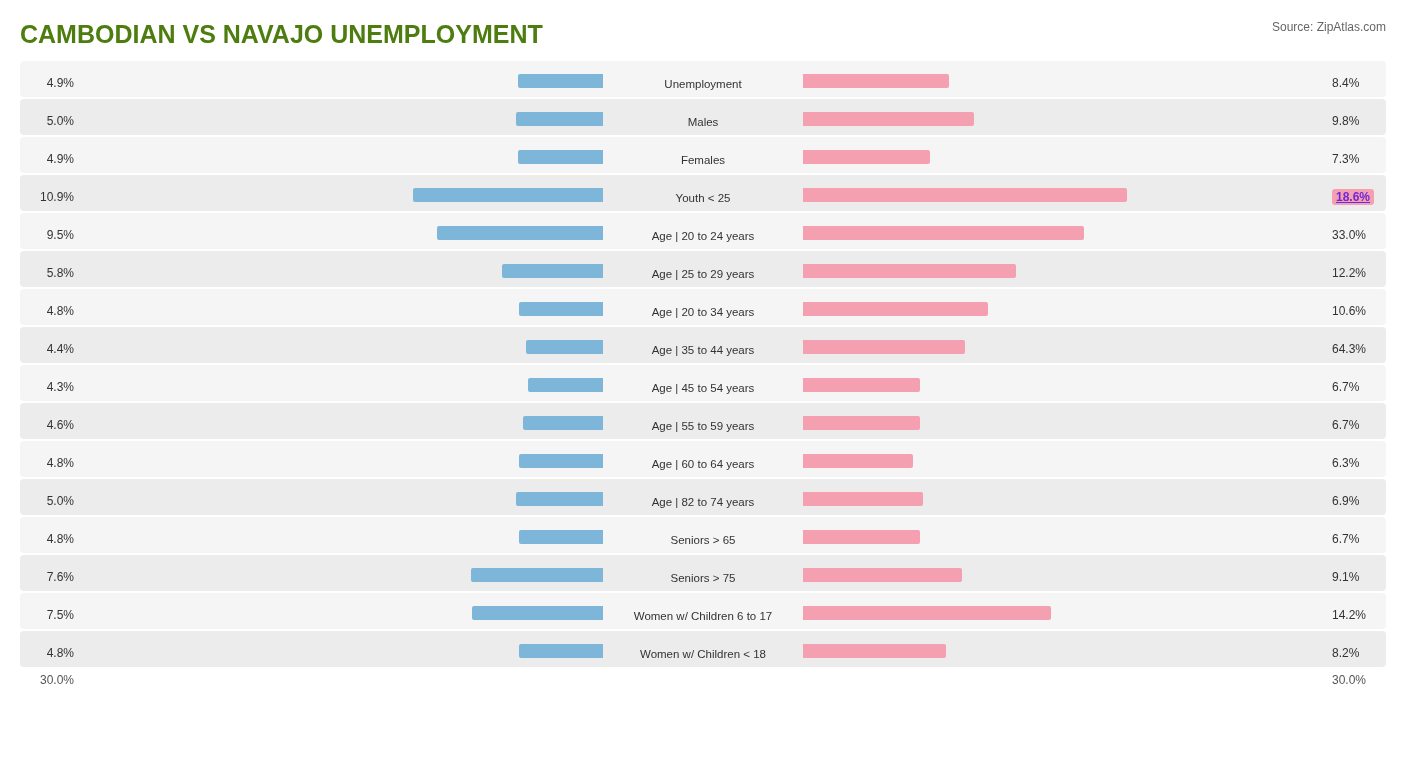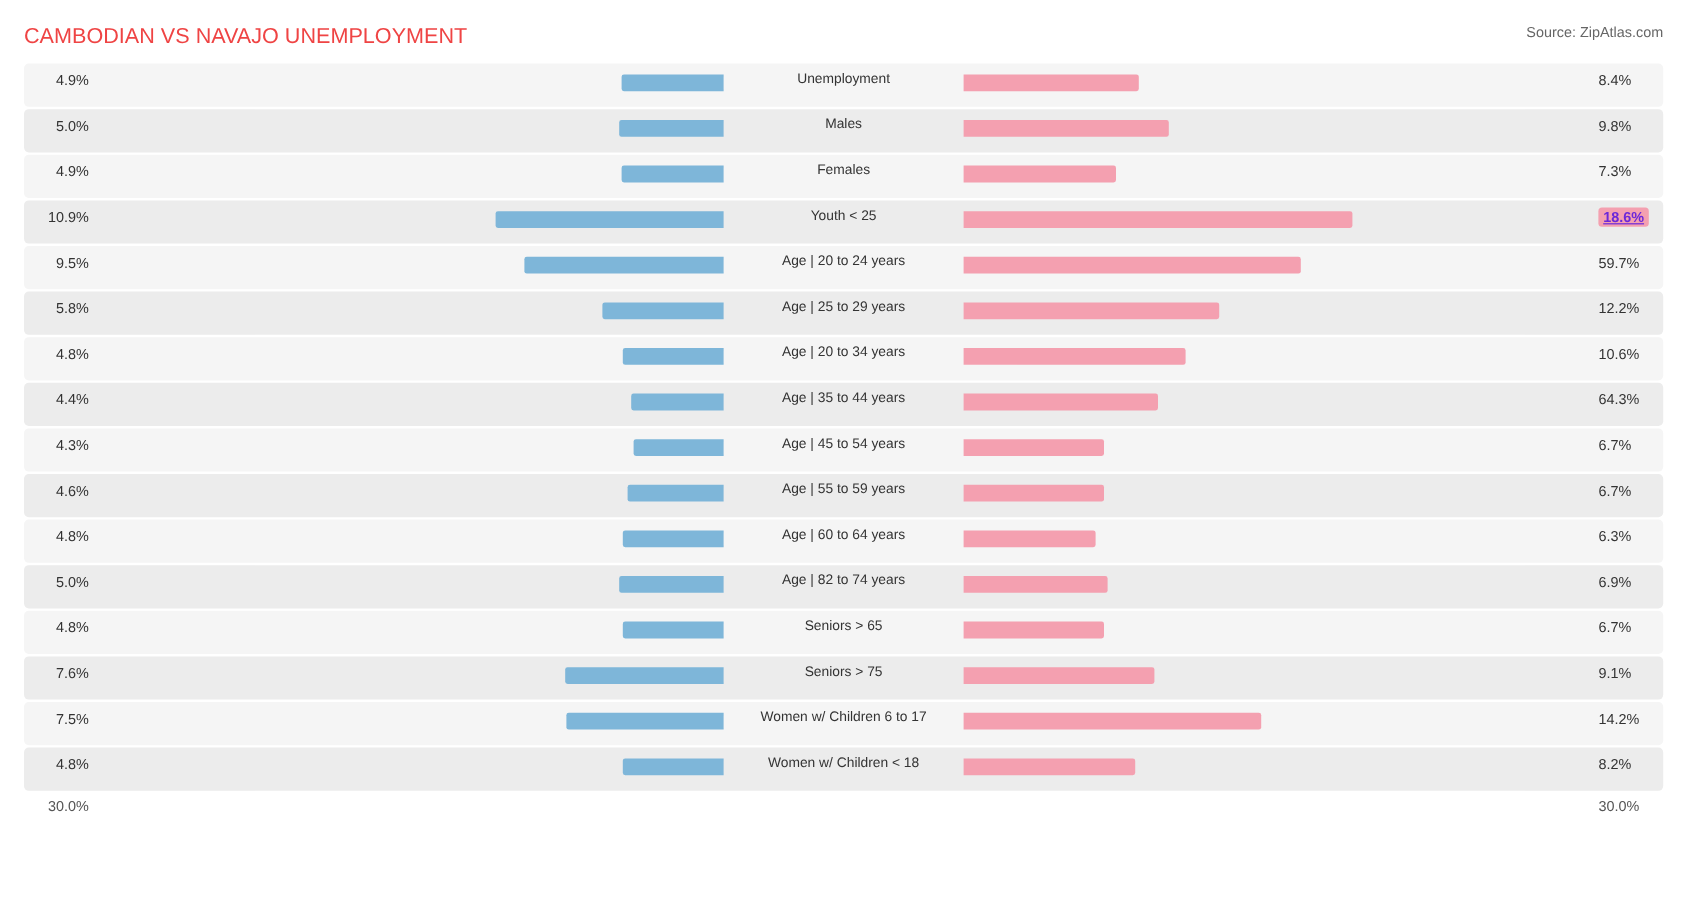--- a/index.html
+++ b/index.html
@@ -15,23 +15,23 @@
       margin: 0 auto;
       background: #fff;
     }
     .chart-header {
       display: flex;
       justify-content: space-between;
       align-items: flex-start;
       margin-bottom: 12px;
     }
     .chart-title {
-      font-size: 18px;
-      font-weight: normal;
-      color: #ef4444;
+      font-size: 25px;
+      font-weight: bold;
+      color: #4d7c0f;
       text-transform: uppercase;
     }
     .chart-source {
       font-size: 12px;
       color: #666;
       text-align: right;
     }
     .bar-row {
       display: flex;
       align-items: center;
@@ -47,21 +47,21 @@
     }
     .bars-wrapper {
       display: flex;
       flex-direction: column;
       width: 100%;
       position: relative;
     }
     
     .row-inner {
       display: flex;
-      align-items: flex-start;
+      align-items: flex-end;
       width: 100%;
       height: 100%;
       padding: 4px 0;
     }
     .left-val {
       width: 60px;
       text-align: right;
       font-size: 12px;
       color: #333;
       padding-right: 6px;
@@ -207,21 +207,21 @@
       <div class="bar-row">
     <div class="row-inner">
       <div class="left-val">9.5%</div>
       <div class="bars-left">
         <div class="bar-blue" style="width:31.666666666666664%;"></div>
       </div>
       <div class="label-cell">Age | 20 to 24 years</div>
       <div class="bars-right">
         <div class="bar-pink" style="width:53.66666666666667%;"></div>
       </div>
-      <div class="right-val"><span>59.7%</span></div>
+      <div class="right-val"><span>33.0%</span></div>
     </div>
   </div>
       <div class="bar-row">
     <div class="row-inner">
       <div class="left-val">5.8%</div>
       <div class="bars-left">
         <div class="bar-blue" style="width:19.333333333333332%;"></div>
       </div>
       <div class="label-cell">Age | 25 to 29 years</div>
       <div class="bars-right">

